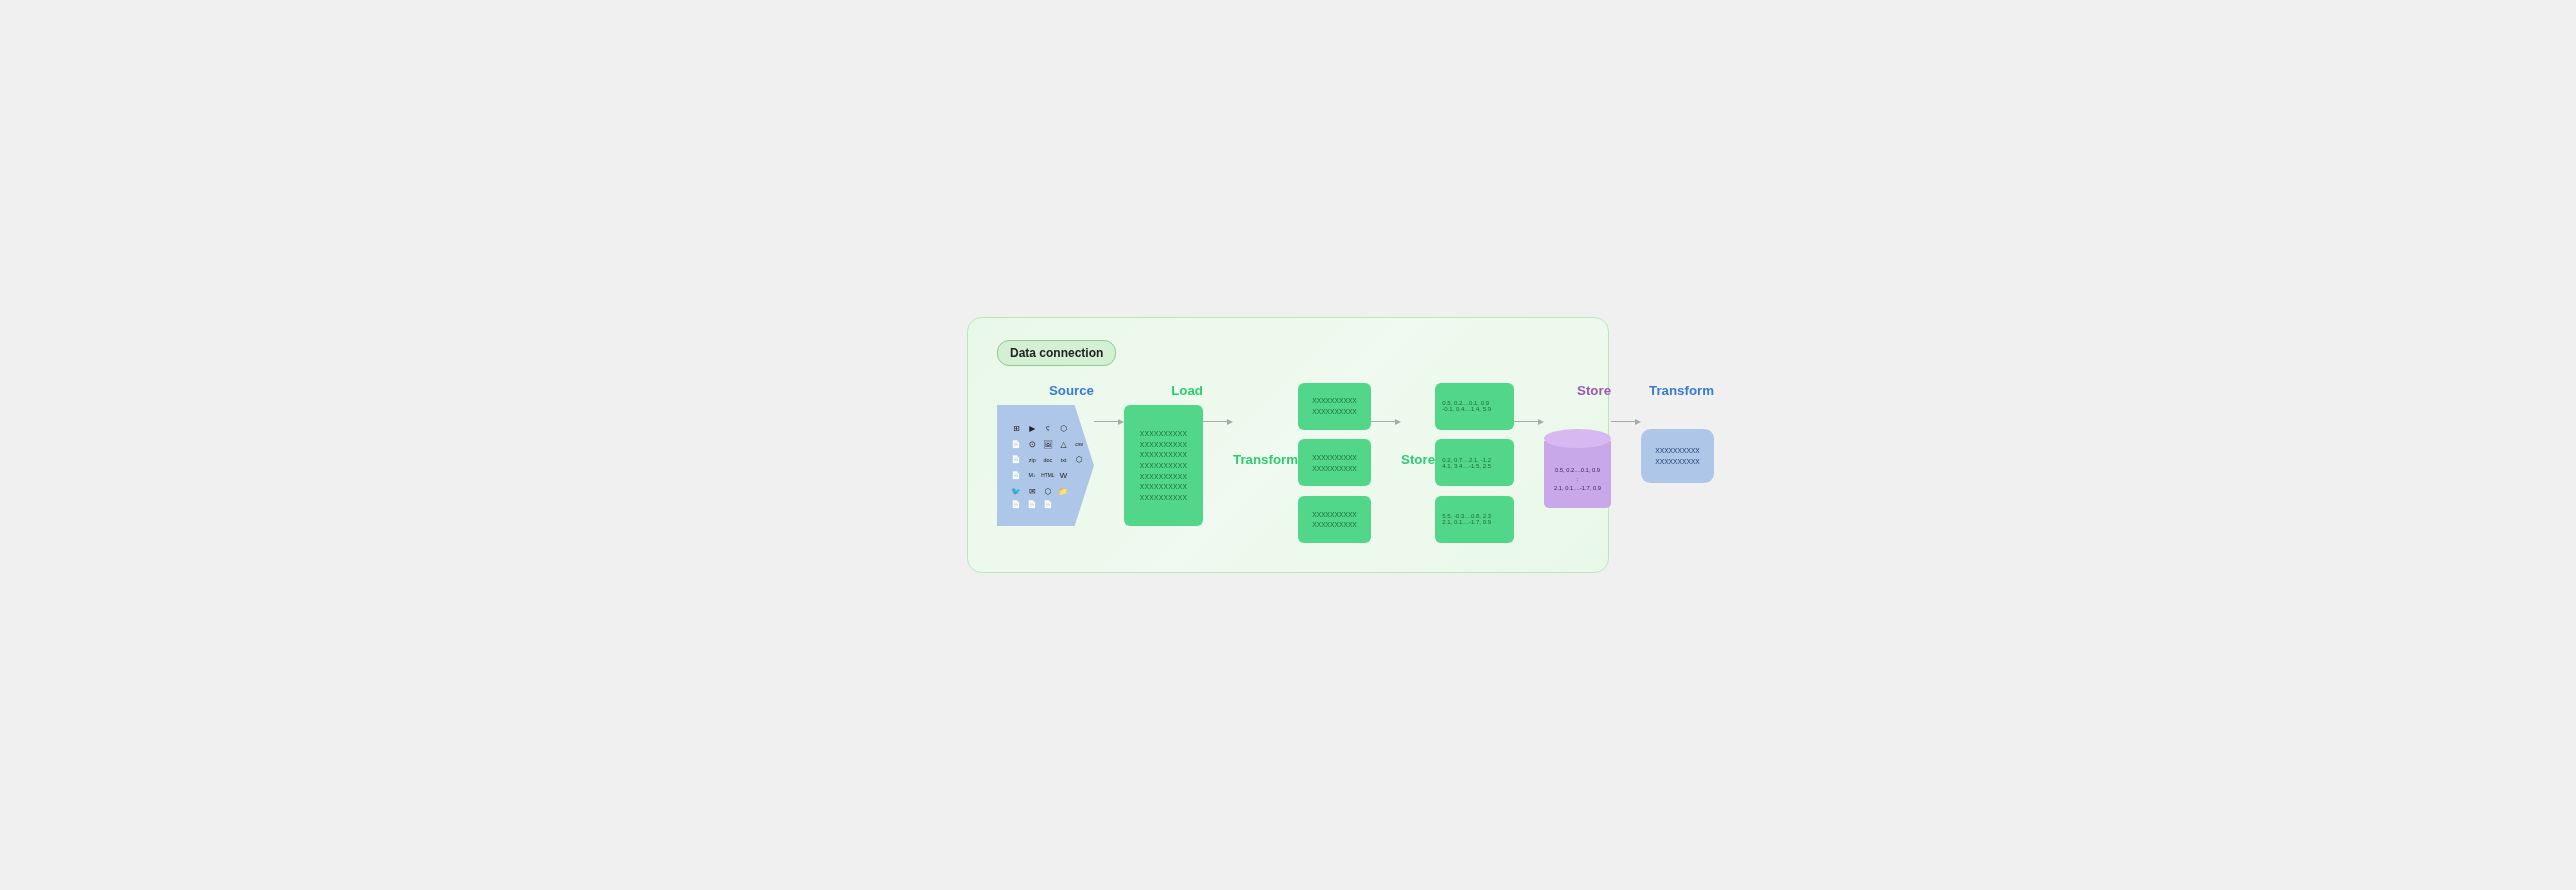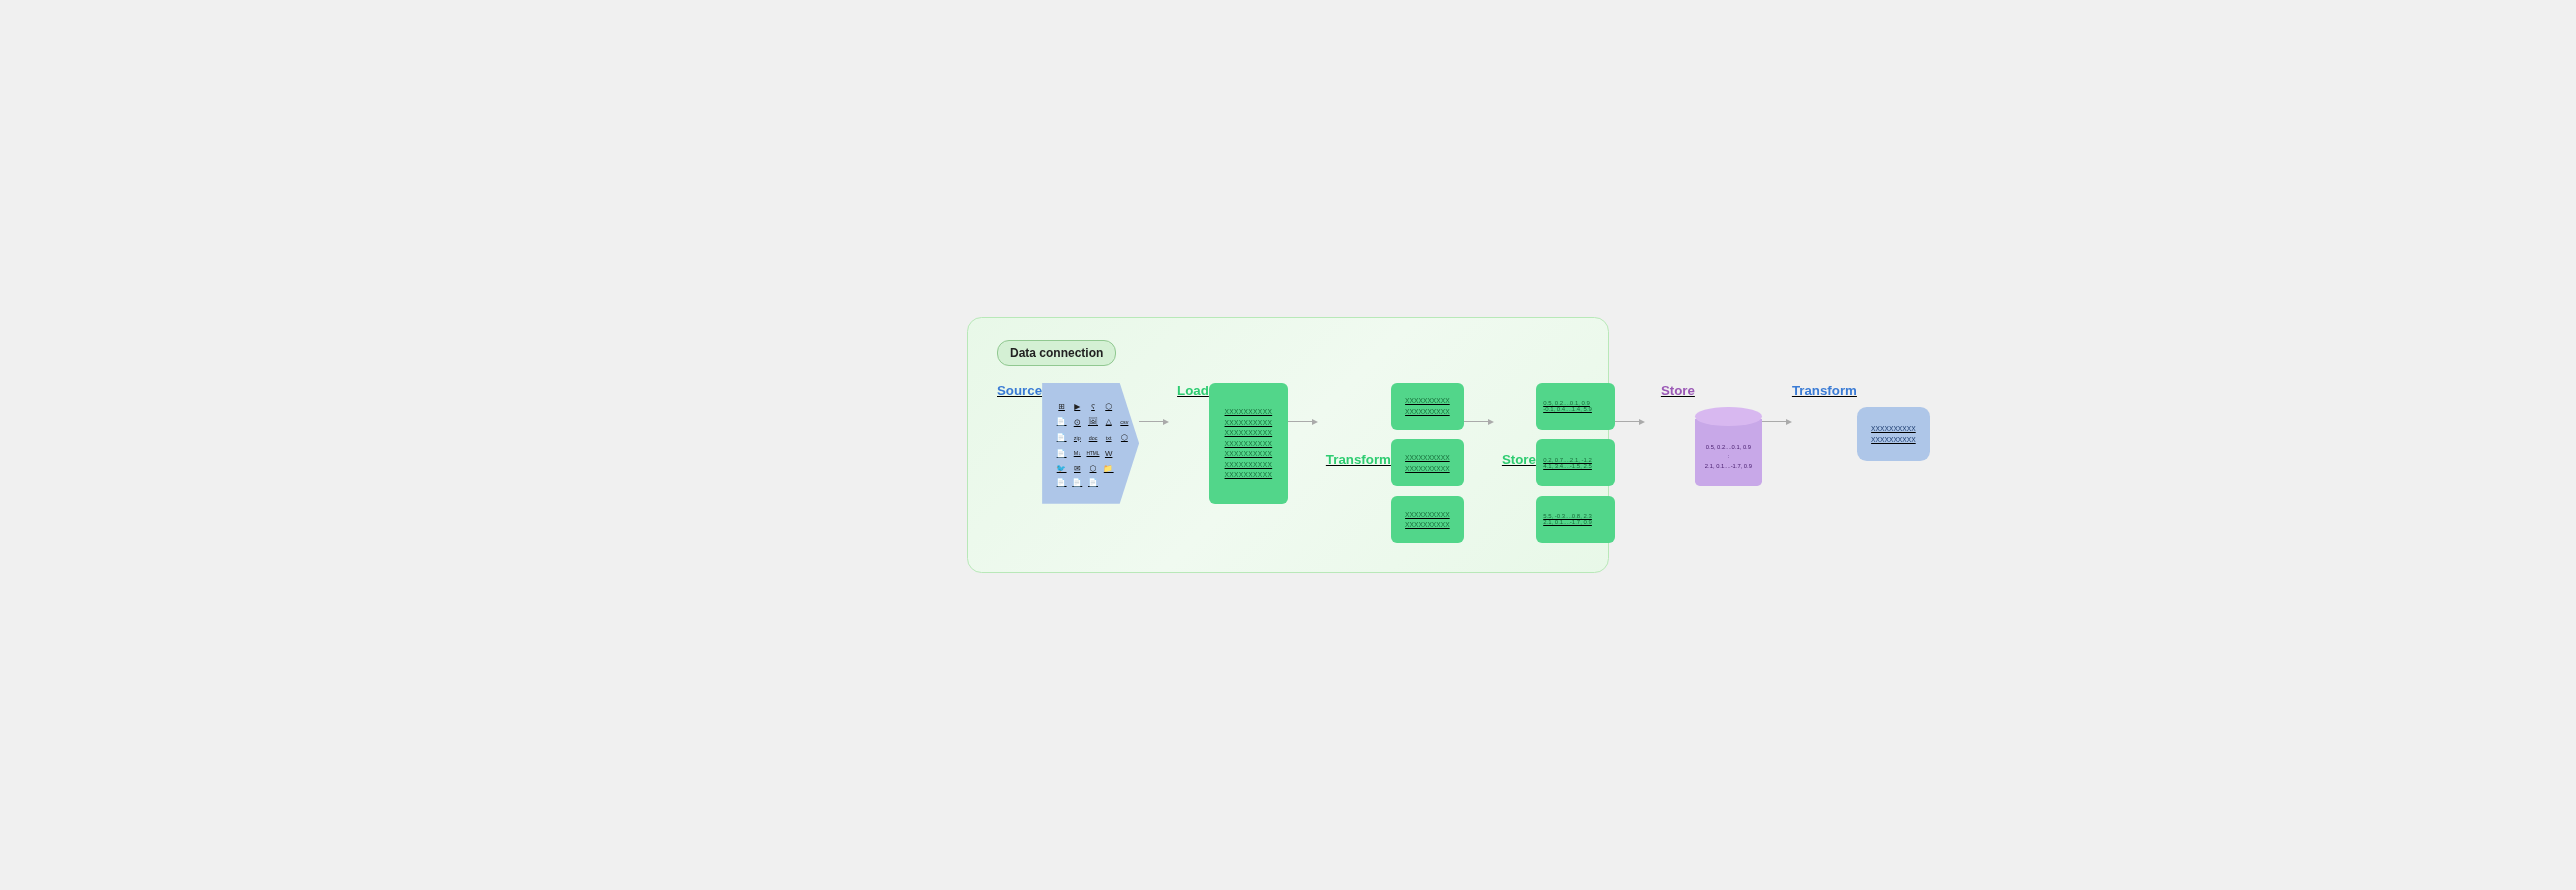--- a/index.html
+++ b/index.html
@@ -12,21 +12,20 @@
       font-family: -apple-system, BlinkMacSystemFont, 'Segoe UI', sans-serif;
     }
     .diagram-container {
       background: linear-gradient(135deg, #e8f8e8 0%, #f0faf0 50%, #e8f8e8 100%);
       border: 1.2px solid #b8e8b8;
       border-radius: 14.5px;
       padding: 22px 29px 29px 29px;
       width: 642px;
       min-height: 223px;
       position: relative;
-      text-decoration: underline;
     }
     .title-badge {
       background: #d4f0d4;
       border: 1.2px solid #90c890;
       border-radius: 12px;
       padding: 4.8px 12px;
       display: inline-block;
       margin-bottom: 17px;
     }
     .title-badge span {
@@ -34,31 +33,31 @@
       font-weight: 800;
       color: #222;
     }
     .pipeline {
       display: flex;
       align-items: flex-start;
       gap: 0;
     }
     .stage {
       display: flex;
-      flex-direction: row;
-      align-items: flex-start;
+      flex-direction: column;
+      align-items: flex-end;
     }
     .stage-label {
       font-size: 13.3px;
       font-weight: 700;
       margin-bottom: 7.3px;
       text-align: center;
     }
     .stage-label.blue { color: #3a7bd5; }
-    .stage-label.green { color: #2ecc71; margin-left: 8px; }
+    .stage-label.green { color: #2ecc71; }
     .stage-label.purple { color: #9b59b6; margin-left: 16px; }
     
     .source-shape {
       background: #aec6e8;
       clip-path: polygon(0% 0%, 80% 0%, 100% 50%, 80% 100%, 0% 100%);
       width: 97px;
       height: 121px;
       display: flex;
       align-items: center;
       justify-content: center;

